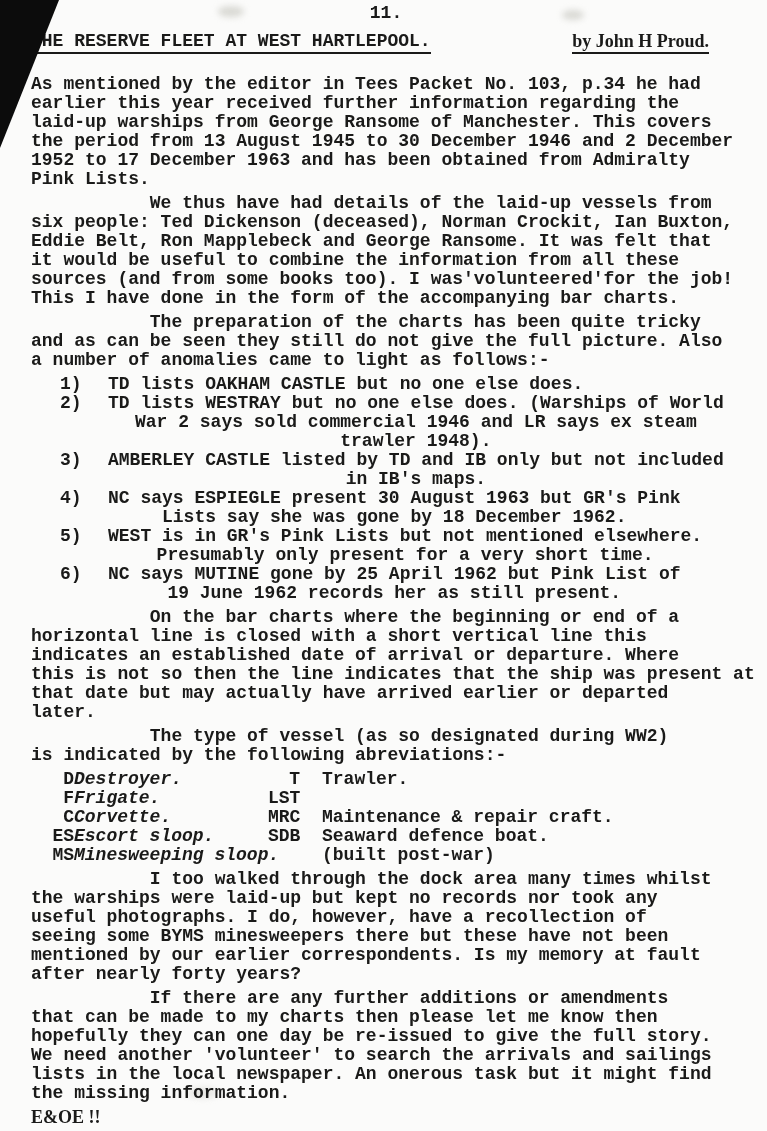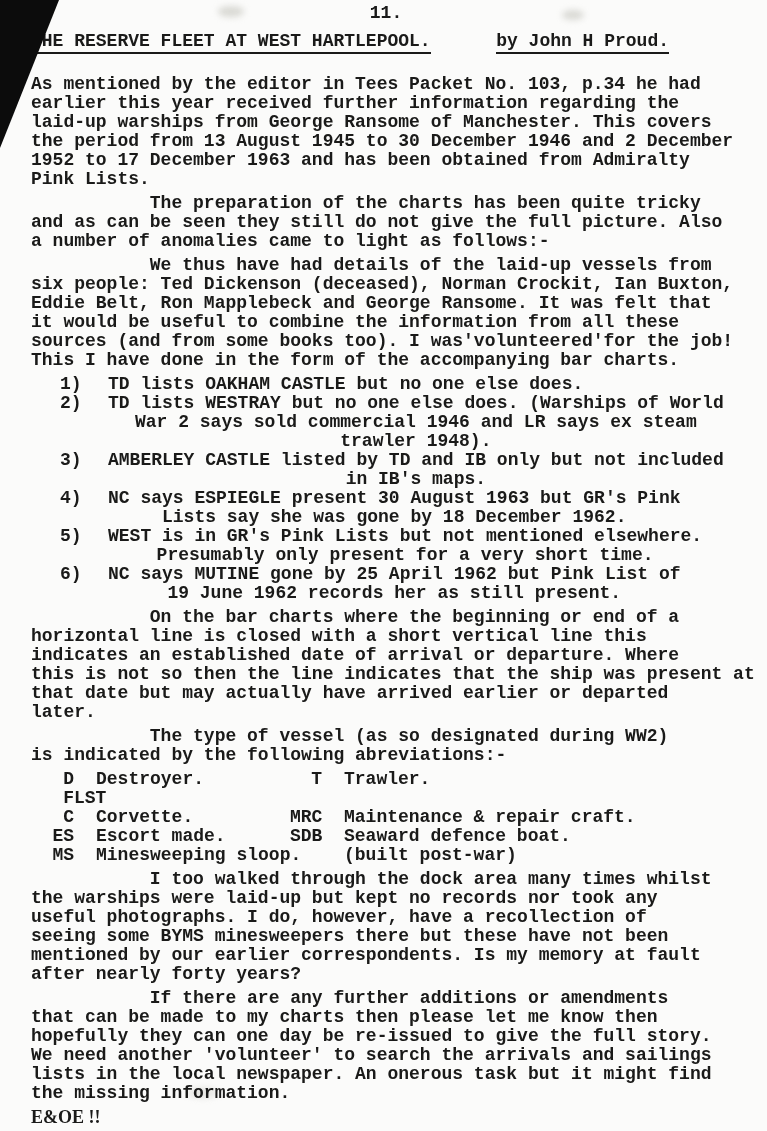--- a/index.html
+++ b/index.html
@@ -35,35 +35,35 @@
   .content { position: relative; z-index: 2; }
 
   .page-number { text-align: center; }
 
   .title-row { display: flex; margin-top: 9px; }
   .doc-title, .byline {
     border-bottom: 2px solid #1a1a19;
     padding-bottom: 1px;
     white-space: pre;
   }
-  .byline { margin-left: auto; margin-right: 72px; }
+  .byline { margin-left: auto; margin-right: 32px; font-family: Liberation Serif, serif; }
 
   .para { white-space: pre; margin: 0; }
   .mt-first { margin-top: 21px; }
   .mt { margin-top: 5px; }
 
   .anomaly-list { margin-top: 5px; padding-left: 29px; }
   .anomaly { display: flex; }
   .anomaly .num { width: 22px; flex: 0 0 22px; }
   .anomaly .atext { margin-left: 26px; white-space: pre; text-align: center; }
 
   .ab-table { margin-top: 5px; }
   .ab-row { display: flex; }
   .ab-code-l { width: 43px; flex: 0 0 43px; text-align: right; white-space: pre; }
-  .ab-term-l { margin-left: 22px; width: 194px; flex: 0 0 194px; white-space: pre; }
+  .ab-term-l { width: 194px; flex: 0 0 194px; white-space: pre; font-style: italic; }
   .ab-code-r { width: 32px; flex: 0 0 32px; text-align: right; white-space: pre; }
   .ab-term-r { margin-left: 22px; white-space: pre; }
 
   .footer-note { margin-top: 5px; white-space: pre; font-family: Liberation Serif, serif; }
 </style>
 </head>
 <body>
 
 <div class="page">
   <div class="corner-fold"></div>
@@ -80,30 +80,30 @@
       <span class="byline">by John H Proud.</span>
     </div>
 
     <p class="para mt-first">As mentioned by the editor in Tees Packet No. 103, p.34 he had
 earlier this year received further information regarding the
 laid-up warships from George Ransome of Manchester. This covers
 the period from 13 August 1945 to 30 December 1946 and 2 December
 1952 to 17 December 1963 and has been obtained from Admiralty
 Pink Lists.</p>
 
-    <p class="para mt">           The preparation of the charts has been quite tricky
-and as can be seen they still do not give the full picture. Also
-a number of anomalies came to light as follows:-</p>
-
     <p class="para mt">           We thus have had details of the laid-up vessels from
 six people: Ted Dickenson (deceased), Norman Crockit, Ian Buxton,
 Eddie Belt, Ron Mapplebeck and George Ransome. It was felt that
 it would be useful to combine the information from all these
 sources (and from some books too). I was'volunteered'for the job!
 This I have done in the form of the accompanying bar charts.</p>
+
+    <p class="para mt">           The preparation of the charts has been quite tricky
+and as can be seen they still do not give the full picture. Also
+a number of anomalies came to light as follows:-</p>
 
     <div class="anomaly-list">
         <div class="anomaly">
           <span class="num">1)</span>
           <div class="atext">TD lists OAKHAM CASTLE but no one else does.</div>
         </div>
         <div class="anomaly">
           <span class="num">2)</span>
           <div class="atext">TD lists WESTRAY but no one else does. (Warships of World
 War 2 says sold commercial 1946 and LR says ex steam
@@ -143,31 +143,32 @@
 
     <div class="ab-table">
         <div class="ab-row">
           <span class="ab-code-l">D</span>
           <span class="ab-term-l">Destroyer.</span>
           <span class="ab-code-r">T</span>
           <span class="ab-term-r">Trawler.</span>
         </div>
         <div class="ab-row">
           <span class="ab-code-l">F</span>
+          <span class="ab-term-l">Frigate.</span>
           <span class="ab-code-r">LST</span>
         </div>
         <div class="ab-row">
           <span class="ab-code-l">C</span>
           <span class="ab-term-l">Corvette.</span>
           <span class="ab-code-r">MRC</span>
           <span class="ab-term-r">Maintenance &amp; repair craft.</span>
         </div>
         <div class="ab-row">
           <span class="ab-code-l">ES</span>
-          <span class="ab-term-l">Escort made.</span>
+          <span class="ab-term-l">Escort sloop.</span>
           <span class="ab-code-r">SDB</span>
           <span class="ab-term-r">Seaward defence boat.</span>
         </div>
         <div class="ab-row">
           <span class="ab-code-l">MS</span>
           <span class="ab-term-l">Minesweeping sloop.</span>
           <span class="ab-code-r"></span>
           <span class="ab-term-r">(built post-war)</span>
         </div>
       </div>

